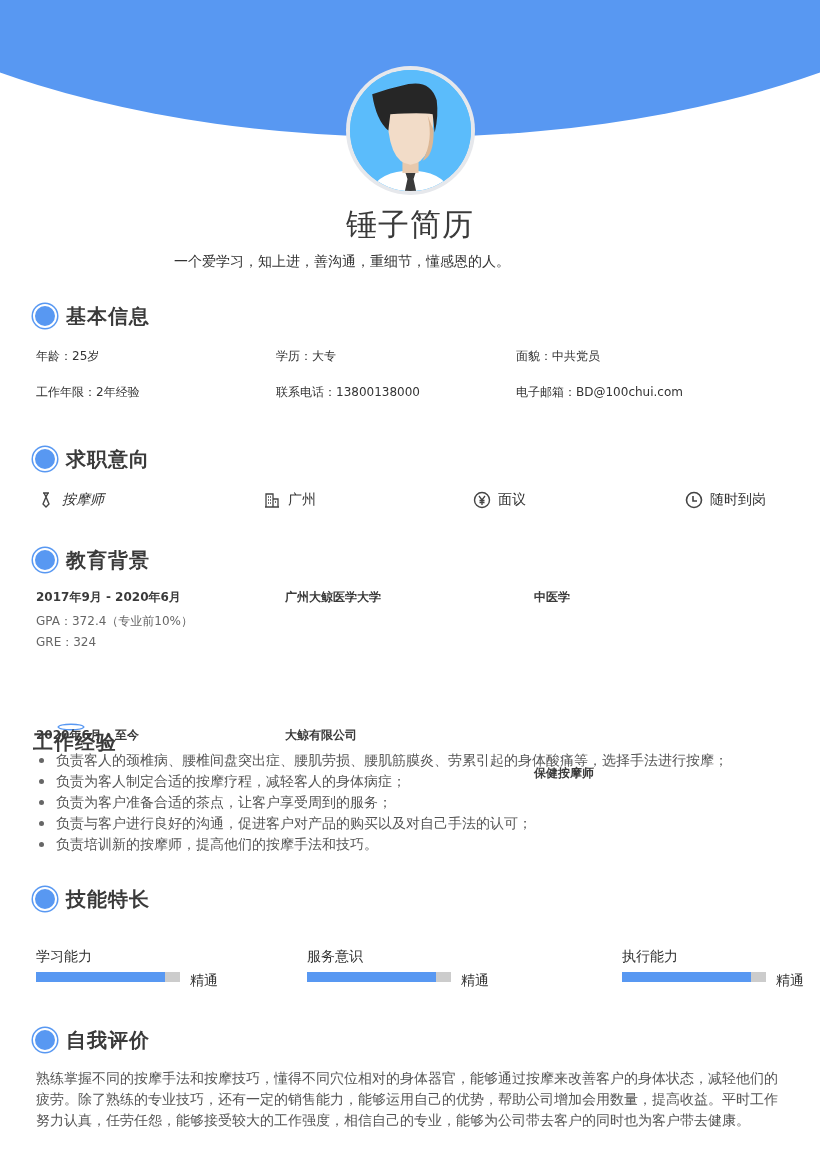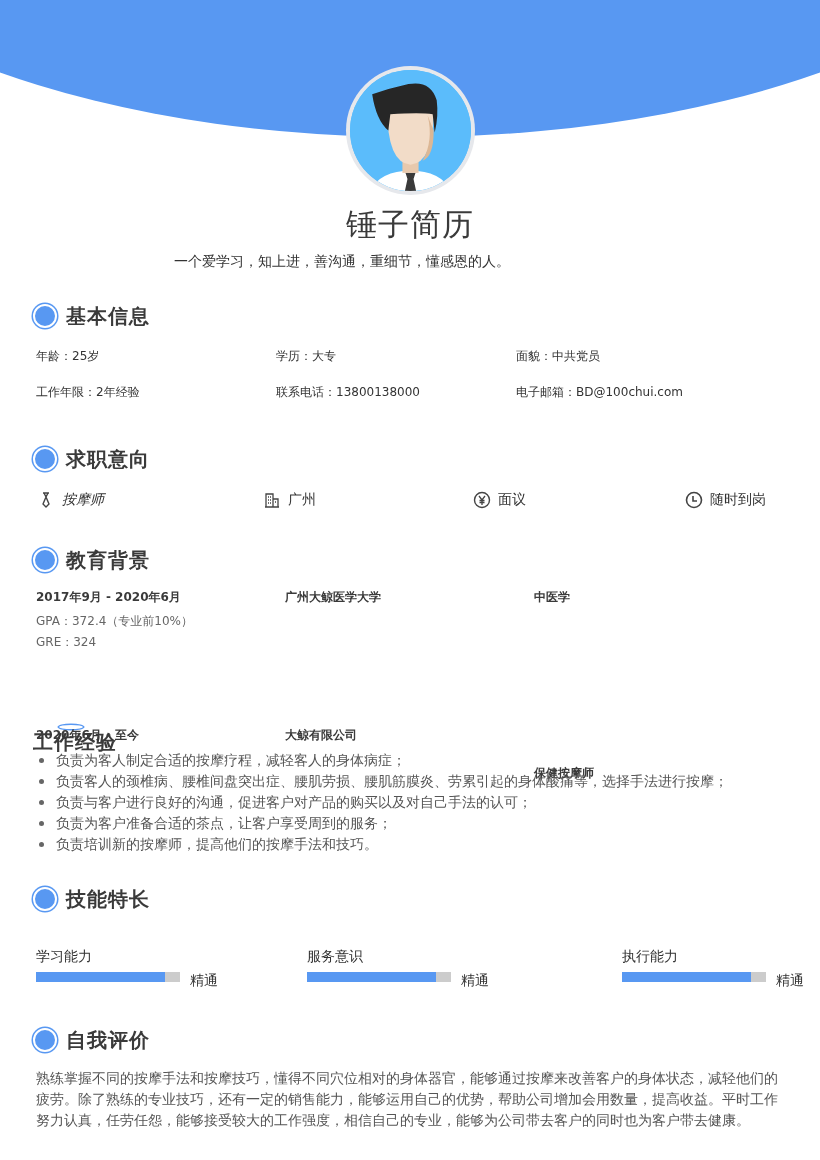--- a/index.html
+++ b/index.html
@@ -123,24 +123,24 @@
 <div class="text gray" style="left:36px; top:634px;">GRE：324</div>
 
 <div class="section-title" style="top:725px;flex-direction:column;">
   <div class="dot"></div>
   <span class="t">工作经验</span>
 </div>
 <div class="text bold" style="left:36px; top:727px;">2020年6月 - 至今</div>
 <div class="text bold" style="left:285px; top:727px;">大鲸有限公司</div>
 <div class="text bold" style="left:534px; top:765px;">保健按摩师</div>
 <ul class="duties">
+  <li>负责客人的颈椎病、腰椎间盘突出症、腰肌劳损、腰肌筋膜炎、劳累引起的身体酸痛等，选择手法进行按摩；</li>
   <li>负责为客人制定合适的按摩疗程，减轻客人的身体病症；</li>
-  <li>负责客人的颈椎病、腰椎间盘突出症、腰肌劳损、腰肌筋膜炎、劳累引起的身体酸痛等，选择手法进行按摩；</li>
+  <li>负责为客户准备合适的茶点，让客户享受周到的服务；</li>
   <li>负责与客户进行良好的沟通，促进客户对产品的购买以及对自己手法的认可；</li>
-  <li>负责为客户准备合适的茶点，让客户享受周到的服务；</li>
   <li>负责培训新的按摩师，提高他们的按摩手法和技巧。</li>
 </ul>
 
 <div class="section-title" style="top:886px;">
   <div class="dot"></div>
   <span class="t">技能特长</span>
 </div>
 <div class="skill" style="left:36px;">
   <div class="label">学习能力</div>
   <div class="row">

